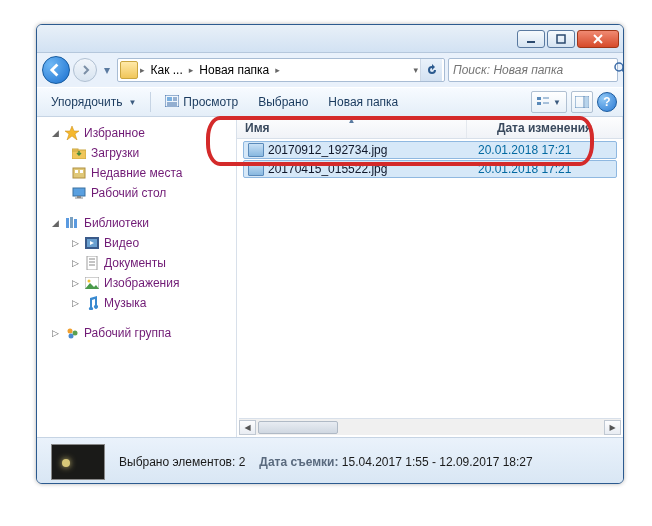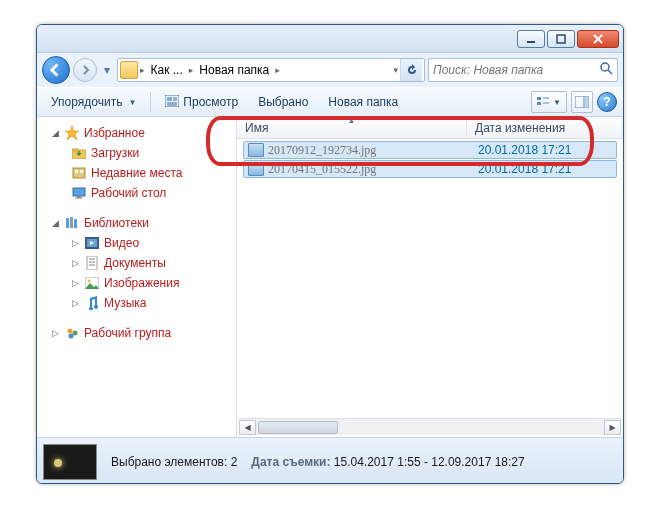--- a/index.html
+++ b/index.html
@@ -17,21 +17,21 @@
 .navbar { height: 34px; display: flex; align-items: center; padding: 3px 5px; gap: 3px; }
 .back-btn, .fwd-btn { width: 28px; height: 28px; border-radius: 50%; display: flex; align-items: center; justify-content: center; }
 .back-btn { background: radial-gradient(circle at 30% 30%, #6fb8f5, #1a6fcf); border: 1px solid #155a9e; color: #fff; }
 .fwd-btn { width: 24px; height: 24px; background: linear-gradient(#f2f6fb,#d8e4f0); border: 1px solid #b0c0d2; color: #7b8fa6; }
 .history-drop { width: 14px; height: 24px; display: flex; align-items: center; justify-content: center; color: #5a7aa0; }
 .breadcrumb { flex: 1; height: 24px; background: #fff; border: 1px solid #a8bcd4; border-radius: 2px; display: flex; align-items: center; padding: 0 2px; gap: 2px; overflow: hidden; }
 .bc-icon { width: 18px; height: 18px; background: linear-gradient(#ffe9a8,#f0c65a); border: 1px solid #caa640; border-radius: 2px; }
 .bc-seg { padding: 0 4px; white-space: nowrap; }
 .bc-sep { color: #666; font-size: 9px; }
 .bc-refresh { width: 22px; height: 22px; border-left: 1px solid #cdd8e6; display: flex; align-items: center; justify-content: center; color: #2b5a8f; background: linear-gradient(#eaf2fb,#d4e2f2); }
-.searchbox { width: 190px; height: 24px; background: #fff; border: 1px solid #a8bcd4; border-radius: 2px; display: flex; align-items: center; padding: 0 4px; gap: 4px; }
+.searchbox { width: 170px; height: 24px; background: #fff; border: 1px solid #a8bcd4; border-radius: 2px; display: flex; align-items: center; padding: 0 4px; gap: 4px; }
 .searchbox input { border: none; outline: none; flex: 1; font-style: italic; color: #888; font-size: 12px; }
 .search-icon { color: #3a6aa6; }
 
 
 .toolbar { height: 30px; background: linear-gradient(#f7fbff,#e4eef8); border-top: 1px solid #fff; border-bottom: 1px solid #c6d4e4; display: flex; align-items: center; padding: 0 6px; gap: 4px; }
 .tb-btn { height: 24px; padding: 0 8px; display: flex; align-items: center; gap: 4px; color: #1a3a5e; cursor: pointer; border-radius: 2px; }
 .tb-drop { font-size: 8px; color: #3a5a7e; margin-left: 2px; }
 .tb-sep { width: 1px; height: 20px; background: #c6d4e4; margin: 0 2px; }
 .tb-spacer { flex: 1; }
 .tb-view { width: 36px; height: 22px; border: 1px solid #b0c0d2; border-radius: 2px; background: linear-gradient(#fff,#e8f0f8); display: flex; align-items: center; justify-content: center; gap: 2px; }
@@ -39,43 +39,43 @@
 .tb-help { width: 20px; height: 20px; border-radius: 50%; background: radial-gradient(circle at 30% 30%,#8fc7f5,#2a7ad4); color: #fff; display: flex; align-items: center; justify-content: center; font-weight: bold; border: 1px solid #1a5a9e; }
 
 
 .content { display: flex; height: 320px; background: #fff; }
 .sidebar { width: 200px; border-right: 1px solid #d8e0ea; padding: 6px 0; overflow: hidden; }
 .sb-group { margin-bottom: 10px; }
 .sb-item { height: 20px; display: flex; align-items: center; padding-left: 14px; gap: 4px; cursor: pointer; }
 .sb-item.child { padding-left: 34px; }
 .sb-exp { width: 9px; height: 9px; display: flex; align-items: center; justify-content: center; color: #666; font-size: 9px; }
 .sb-icon { width: 16px; height: 16px; display: flex; align-items: center; justify-content: center; }
-.sb-label { color: #b91c1c; }
+.sb-label { color: #701a75; }
 
 .filepane { flex: 1; position: relative; }
-.col-headers { height: 22px; background: linear-gradient(#fdfdfe,#f0f3f7); border-bottom: 1px solid #d8e0ea; display: flex; align-items: center; }
+.col-headers { height: 22px; background: linear-gradient(#fdfdfe,#f0f3f7); border-bottom: 1px solid #d8e0ea; display: flex; align-items: center; font-weight: bold; }
 .col-h { height: 100%; display: flex; align-items: center; padding: 0 8px; border-right: 1px solid #e4e8ee; color: #3a4a5e; position: relative; }
 .col-h.name { width: 230px; }
-.col-h.date { flex: 1; }
+.col-h.date { flex: 1; justify-content: center; }
 .sort-arrow { position: absolute; top: -1px; left: 50%; transform: translateX(-50%); font-size: 8px; color: #5a7aa0; }
 
 .file-rows { padding: 2px 6px; }
 .file-row { height: 18px; display: flex; align-items: center; background: #d6e8f8; border: 1px solid #8fb8e0; border-radius: 2px; margin-bottom: 1px; cursor: pointer; }
 .file-row .file-icon { width: 16px; height: 14px; margin: 0 4px; background: linear-gradient(#c8e0f5,#88b8e0); border: 1px solid #5a8aba; border-radius: 1px; }
-.file-row .file-name { width: 200px; color: #737373; font-family: Liberation Serif, serif; }
+.file-row .file-name { width: 200px; color: #0f172a; }
 .file-row .file-date { flex: 1; color: #0369a1; padding-left: 10px; }
 
 .highlight-ring { position: absolute; left: 206px; top: 116px; width: 388px; height: 50px; border: 4px solid #d42a2a; border-radius: 14px / 22px; pointer-events: none; }
 
 .scrollbar-h { position: absolute; bottom: 48px; left: 202px; right: 2px; height: 17px; background: #f0f0f0; border-top: 1px solid #d8e0ea; display: flex; align-items: center; }
 .scroll-btn { width: 17px; height: 15px; background: linear-gradient(#fdfdfe,#e8ecf2); border: 1px solid #c0c8d2; display: flex; align-items: center; justify-content: center; font-size: 8px; color: #555; }
 .scroll-thumb { width: 80px; height: 13px; margin: 0 2px; background: linear-gradient(#e8ecf2,#d0d8e2); border: 1px solid #b0bac6; border-radius: 2px; }
 
 
-.details { height: 48px; background: linear-gradient(#eaf2fb,#d8e6f4); border-top: 1px solid #c6d4e4; display: flex; align-items: center; padding: 4px 6px; gap: 14px; }
+.details { height: 48px; background: linear-gradient(#eaf2fb,#d8e6f4); border-top: 1px solid #c6d4e4; display: flex; align-items: center; padding: 4px 14px; gap: 14px; }
 .thumb { width: 54px; height: 36px; background: #1a1a18; border: 1px solid #888; position: relative; }
 .thumb::after { content: ""; position: absolute; left: 10px; top: 14px; width: 8px; height: 8px; background: #d8c878; border-radius: 50%; box-shadow: 0 0 6px #d8c878; }
 .det-line { color: #1a1a1a; }
 .det-label { color: #5a6a7e; font-weight: bold; }
 </style>
 </head>
 <body>
 
 <div class="window">
 

